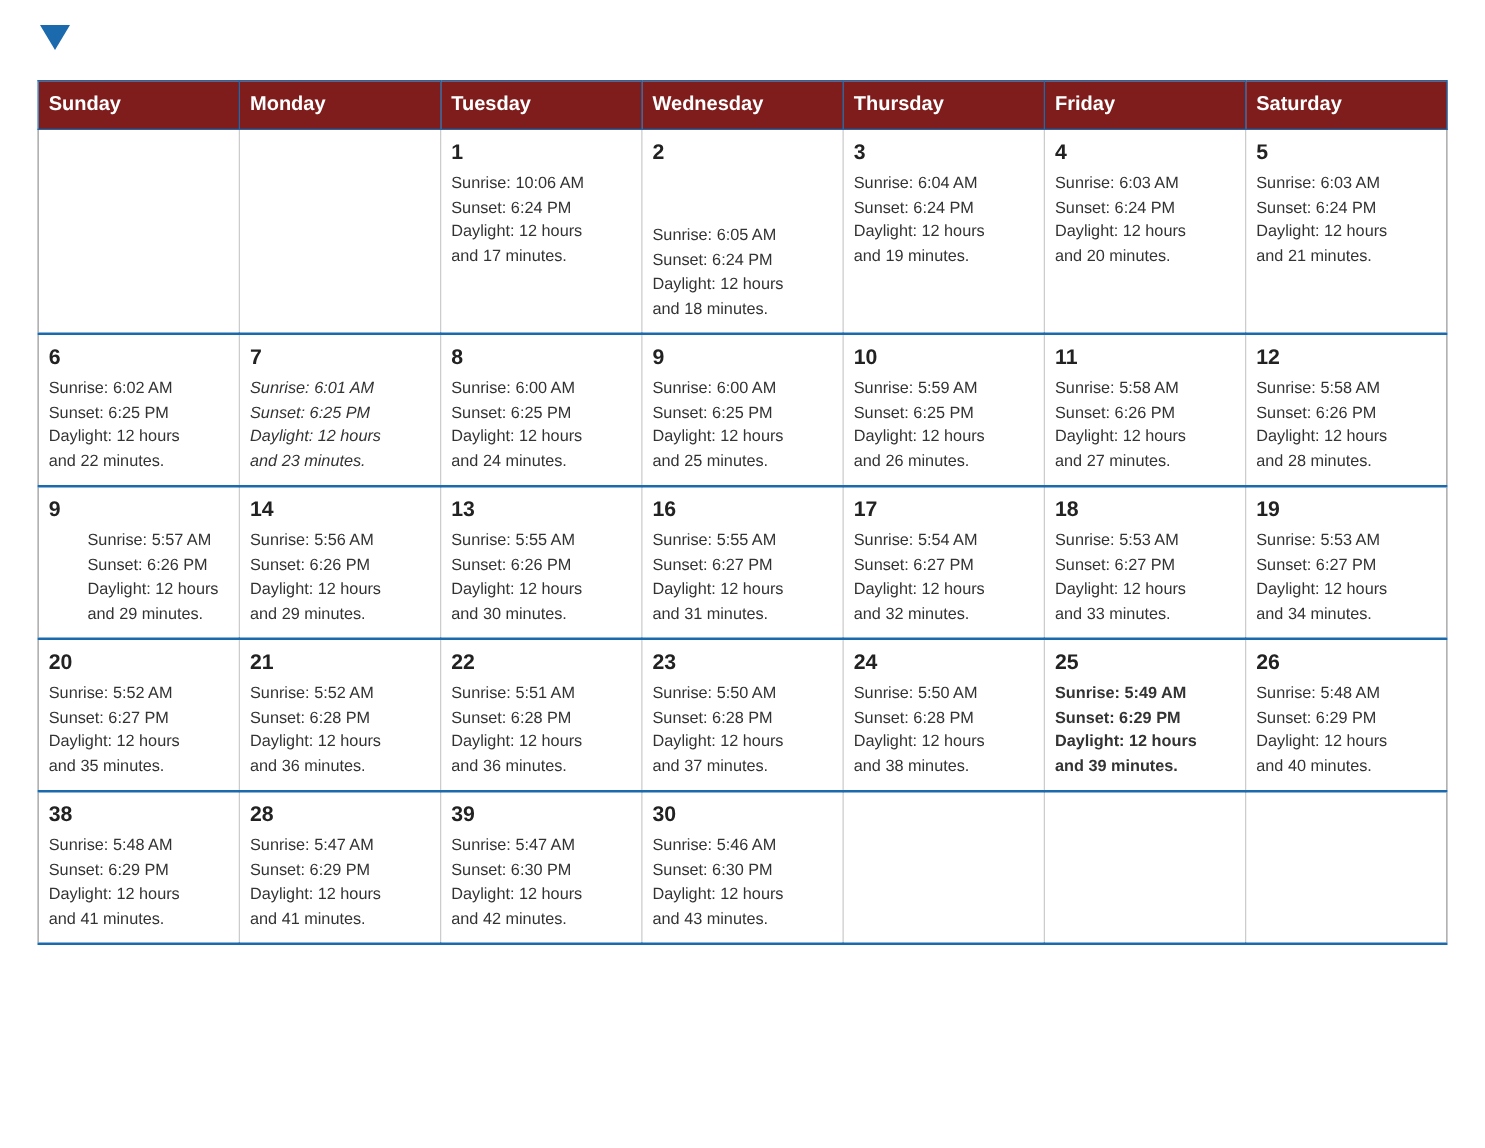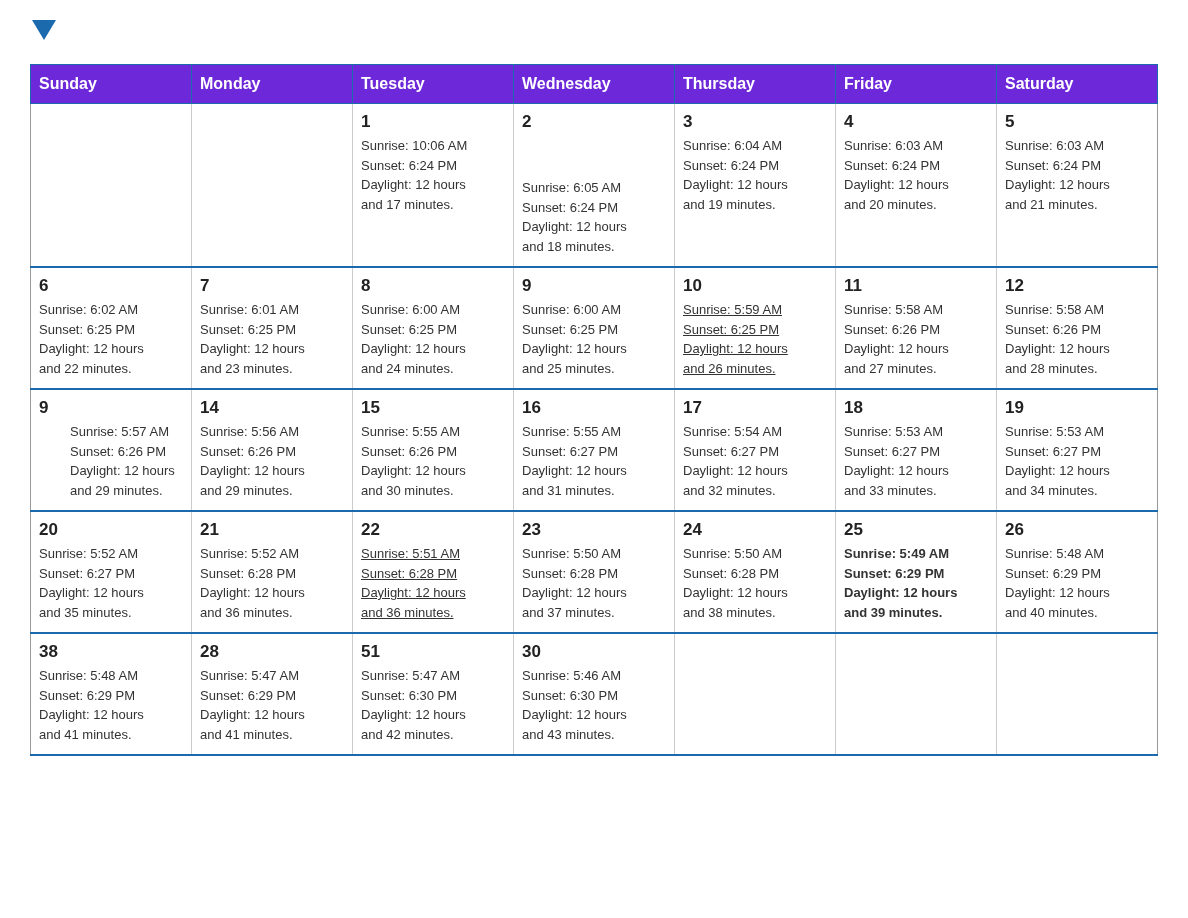--- a/index.html
+++ b/index.html
@@ -55,21 +55,21 @@
       font-size: 22px;
       color: #444;
       margin-top: 4px;
     }
     .calendar {
       width: 100%;
       border-collapse: collapse;
       border: 1px solid #999;
     }
     .calendar thead tr {
-      background-color: #6d28d9;
+      background-color: #7f1d1d;
       color: #fff;
     }
     .calendar thead th {
       padding: 10px 8px;
       font-size: 16px;
       font-weight: bold;
       text-align: left;
       border: 1px solid #1a6aad;
     }
     .calendar tbody tr {
@@ -174,42 +174,42 @@
       <tr>
         <td>
           <div class="day-number">6</div>
           <div class="day-info" style="white-space: pre-line;">Sunrise: 6:02 AM
 Sunset: 6:25 PM
 Daylight: 12 hours
 and 22 minutes.</div>
         </td>
         <td>
           <div class="day-number">7</div>
-          <div class="day-info" style="white-space: pre-line;">Sunrise: 6:01 AM
+          <div class="day-info" style="white-space: pre-line; font-style: italic;">Sunrise: 6:01 AM
 Sunset: 6:25 PM
 Daylight: 12 hours
 and 23 minutes.</div>
         </td>
         <td>
           <div class="day-number">8</div>
           <div class="day-info" style="white-space: pre-line;">Sunrise: 6:00 AM
 Sunset: 6:25 PM
 Daylight: 12 hours
 and 24 minutes.</div>
         </td>
         <td>
           <div class="day-number">9</div>
           <div class="day-info" style="white-space: pre-line;">Sunrise: 6:00 AM
 Sunset: 6:25 PM
 Daylight: 12 hours
 and 25 minutes.</div>
         </td>
         <td>
           <div class="day-number">10</div>
-          <div class="day-info" style="white-space: pre-line; text-decoration: underline;">Sunrise: 5:59 AM
+          <div class="day-info" style="white-space: pre-line;">Sunrise: 5:59 AM
 Sunset: 6:25 PM
 Daylight: 12 hours
 and 26 minutes.</div>
         </td>
         <td>
           <div class="day-number">11</div>
           <div class="day-info" style="white-space: pre-line;">Sunrise: 5:58 AM
 Sunset: 6:26 PM
 Daylight: 12 hours
 and 27 minutes.</div>
@@ -231,21 +231,21 @@
 and 29 minutes.</div>
         </td>
         <td>
           <div class="day-number">14</div>
           <div class="day-info" style="white-space: pre-line;">Sunrise: 5:56 AM
 Sunset: 6:26 PM
 Daylight: 12 hours
 and 29 minutes.</div>
         </td>
         <td>
-          <div class="day-number">15</div>
+          <div class="day-number">13</div>
           <div class="day-info" style="white-space: pre-line;">Sunrise: 5:55 AM
 Sunset: 6:26 PM
 Daylight: 12 hours
 and 30 minutes.</div>
         </td>
         <td>
           <div class="day-number">16</div>
           <div class="day-info" style="white-space: pre-line;">Sunrise: 5:55 AM
 Sunset: 6:27 PM
 Daylight: 12 hours
@@ -283,21 +283,21 @@
         </td>
         <td>
           <div class="day-number">21</div>
           <div class="day-info" style="white-space: pre-line;">Sunrise: 5:52 AM
 Sunset: 6:28 PM
 Daylight: 12 hours
 and 36 minutes.</div>
         </td>
         <td>
           <div class="day-number">22</div>
-          <div class="day-info" style="white-space: pre-line; text-decoration: underline;">Sunrise: 5:51 AM
+          <div class="day-info" style="white-space: pre-line;">Sunrise: 5:51 AM
 Sunset: 6:28 PM
 Daylight: 12 hours
 and 36 minutes.</div>
         </td>
         <td>
           <div class="day-number">23</div>
           <div class="day-info" style="white-space: pre-line;">Sunrise: 5:50 AM
 Sunset: 6:28 PM
 Daylight: 12 hours
 and 37 minutes.</div>
@@ -333,21 +333,21 @@
 and 41 minutes.</div>
         </td>
         <td>
           <div class="day-number">28</div>
           <div class="day-info" style="white-space: pre-line;">Sunrise: 5:47 AM
 Sunset: 6:29 PM
 Daylight: 12 hours
 and 41 minutes.</div>
         </td>
         <td>
-          <div class="day-number">51</div>
+          <div class="day-number">39</div>
           <div class="day-info" style="white-space: pre-line;">Sunrise: 5:47 AM
 Sunset: 6:30 PM
 Daylight: 12 hours
 and 42 minutes.</div>
         </td>
         <td>
           <div class="day-number">30</div>
           <div class="day-info" style="white-space: pre-line;">Sunrise: 5:46 AM
 Sunset: 6:30 PM
 Daylight: 12 hours

